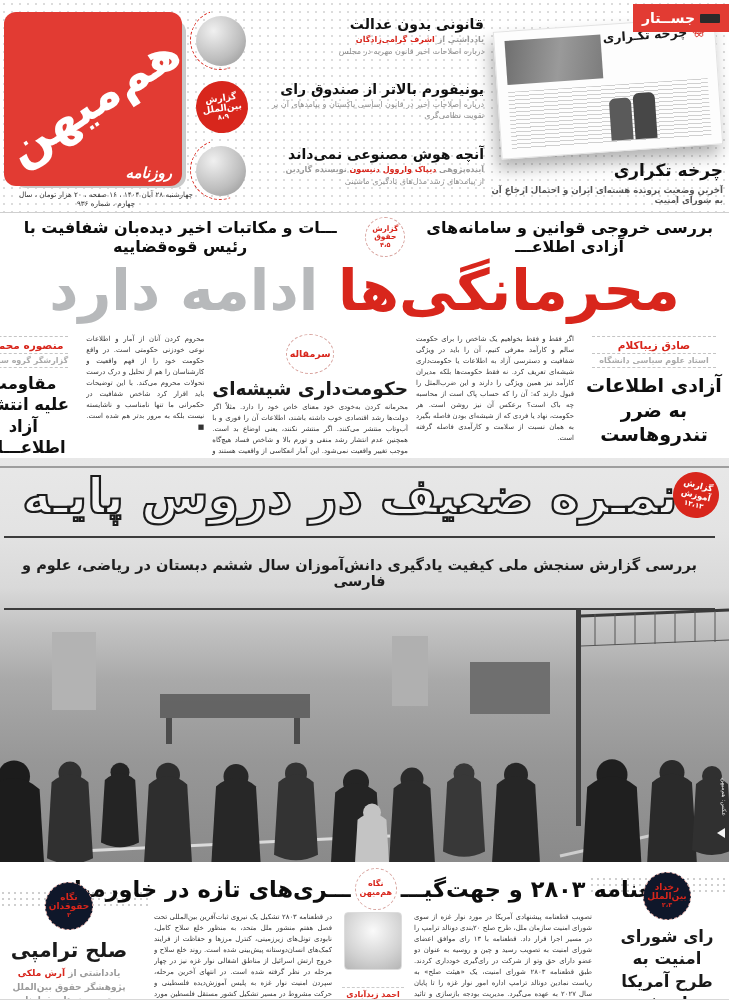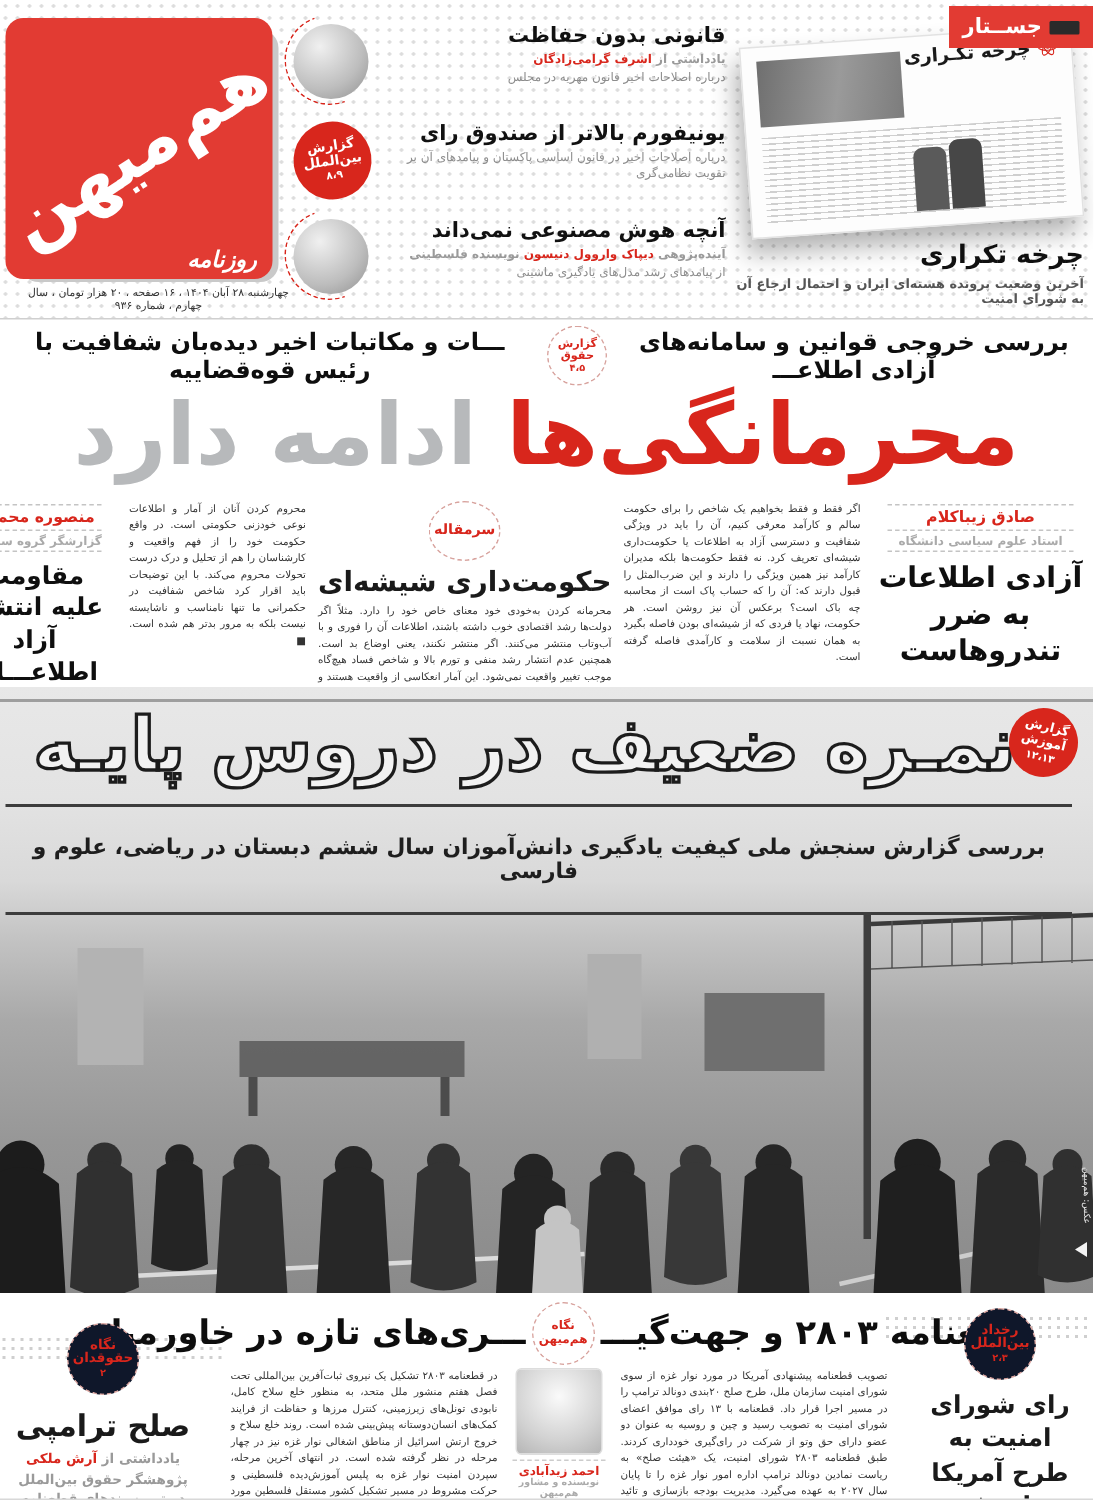--- a/index.html
+++ b/index.html
@@ -116,21 +116,21 @@
   .b-by{font-size:9px;color:#9a9a9a;font-weight:bold;margin-top:5px;line-height:1.5;}
   .b-by .red{color:#d8261c;}
   .b-desc{font-size:9px;color:#9a9a9a;font-weight:bold;line-height:1.5;}
   .b-mid{position:absolute;left:136px;top:46px;width:456px;display:flex;direction:rtl;gap:10px;}
   .b-col{font-size:6.9px;color:#333;text-align:justify;line-height:1.6;overflow:hidden;height:86px;}
   .b-c1{width:178px;flex:0 0 178px;}
   .b-c2{width:178px;flex:0 0 178px;}
   .b-auth{width:62px;flex:0 0 62px;text-align:center;}
   .b-auth-photo{width:56px;height:56px;margin:0 auto;border-radius:4px;border:1px solid #ddd;
         background:radial-gradient(circle at 50% 32%,#fafafa,#d2d2d2 62%,#b5b5b5);}
-  .b-auth-name{font-size:8px;font-weight:bold;color:#d8261c;border-top:1px dashed #ccc;margin-top:3px;padding-top:2px;}
+  .b-auth-name{font-size:8px;font-weight:bold;color:#d8261c;border-top:1px dashed #ccc;margin-top:17px;padding-top:2px;}
   .b-auth-role{font-size:6.3px;color:#aaa;font-weight:bold;}
   .page-bottom-rule{position:absolute;bottom:0;left:0;width:729px;border-top:1px solid #d8d8d8;}
   .atom{display:inline-block;}
 </style>
 </head>
 <body>
 
 <div class="page">
 
   <div class="header dots">
@@ -138,21 +138,21 @@
     <div class="logo-shadow"></div>
     <div class="logo-box">
       <div class="logo-cal">هم‌میهن</div>
       <div class="logo-type">روزنامه</div>
     </div>
     <div class="dateline">چهارشنبه ۲۸ آبان ۱۴۰۴ ، ۱۶ صفحه ، ۲۰ هزار تومان ، سال چهارم ، شماره ۹۳۶</div>
 
     <div class="teasers">
       <div class="teaser">
         <div class="t-text">
-          <div class="t-title">قانونی بدون حفاظت</div>
+          <div class="t-title">قانونی بدون عدالت</div>
           <div class="t-by">
             <span>یادداشتی از</span>
             <span class="red">اشرف گرامی‌زادگان</span>
           </div>
           <div class="t-desc">درباره اصلاحات اخیر قانون مهریه در مجلس</div>
         </div>
         <div class="avatar"></div>
       </div>
 
       <div class="teaser">
@@ -166,21 +166,21 @@
           <span class="pg">۸،۹</span>
         </div>
       </div>
 
       <div class="teaser">
         <div class="t-text">
           <div class="t-title">آنچه هوش مصنوعی نمی‌داند</div>
           <div class="t-by">
             <span>آینده‌پژوهی</span>
             <span class="red">دیپاک واروول دنیسون</span>
-            <span>نویسنده فلسطینی</span>
+            <span>نویسنده گاردین</span>
           </div>
           <div class="t-desc">از پیامدهای رشد مدل‌های یادگیری ماشینی</div>
         </div>
         <div class="avatar"></div>
       </div>
     </div>
 
     <div class="jostar">
       <div class="ribbon">
         <span class="ribbon-mark"></span>

